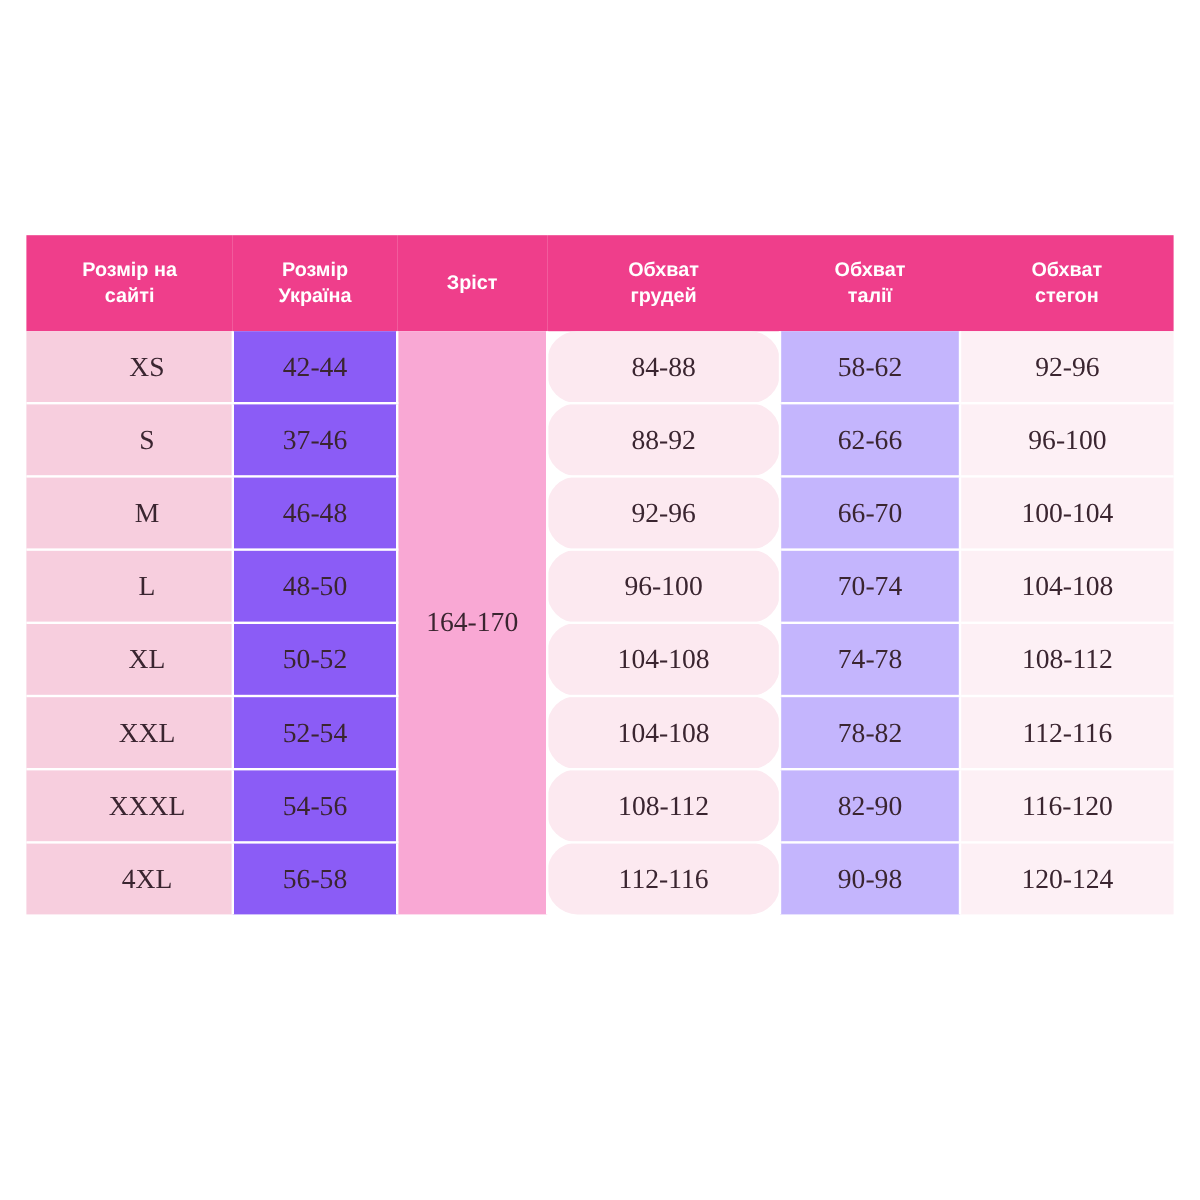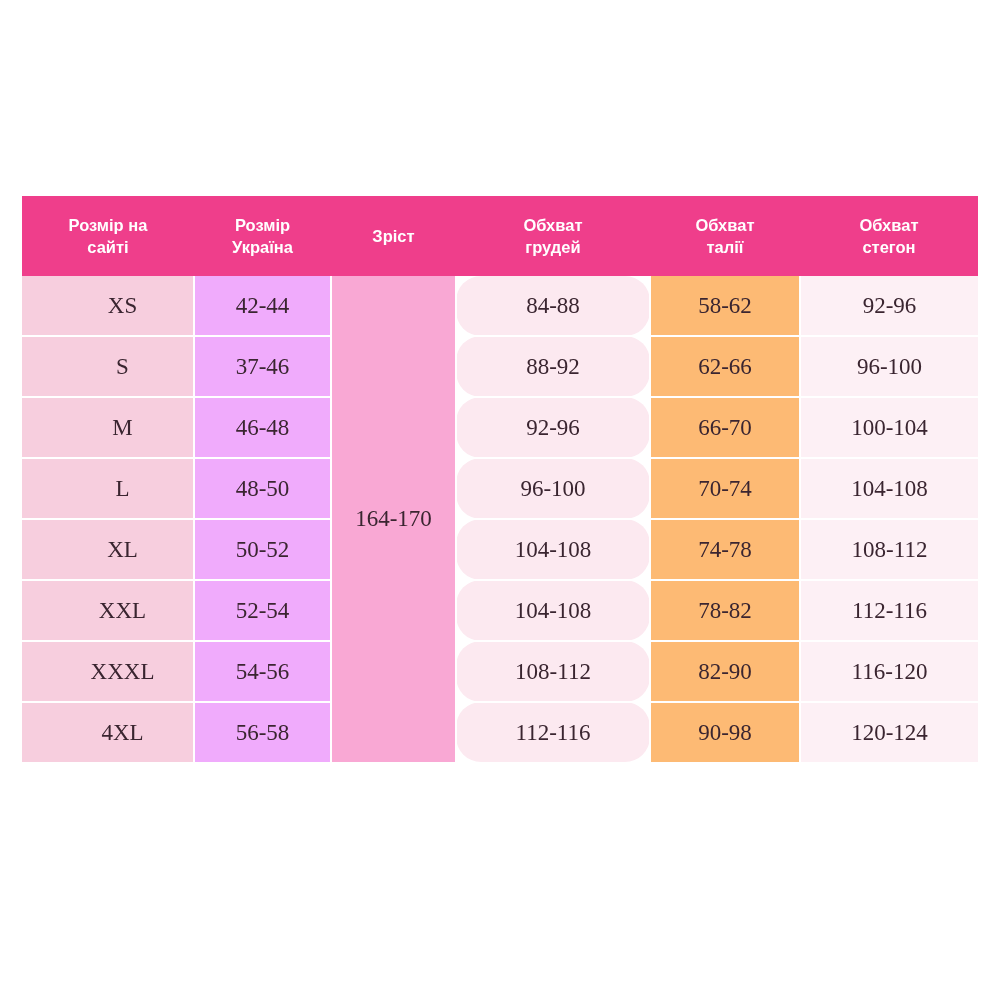--- a/index.html
+++ b/index.html
@@ -59,23 +59,23 @@
     height: 59px;
     padding: 0 4px;
     border-right: 2px solid #ffffff;
     border-bottom: 2px solid #ffffff;
   }
   tbody tr td:last-child { border-right: none; }
   tbody tr:last-child td { border-bottom: none; }
 
   
   td.col-0 { background: #f7cede; padding-left: 34px; }
-  td.col-1 { background: #f0abfc; }
+  td.col-1 { background: #8b5cf6; }
   td.col-3 { background: #fce9f0; border-radius: 25px; }
-  td.col-4 { background: #fdba74; }
+  td.col-4 { background: #c4b5fd; }
   td.col-5 { background: #fdf0f5; }
 
   td.col-0 { font-weight: normal; }
   td.height-cell {
     background: #f9a8d4;
     font-size: 23px;
     border-right: 2px solid #ffffff;
     border-bottom: none;
   }
 </style>

